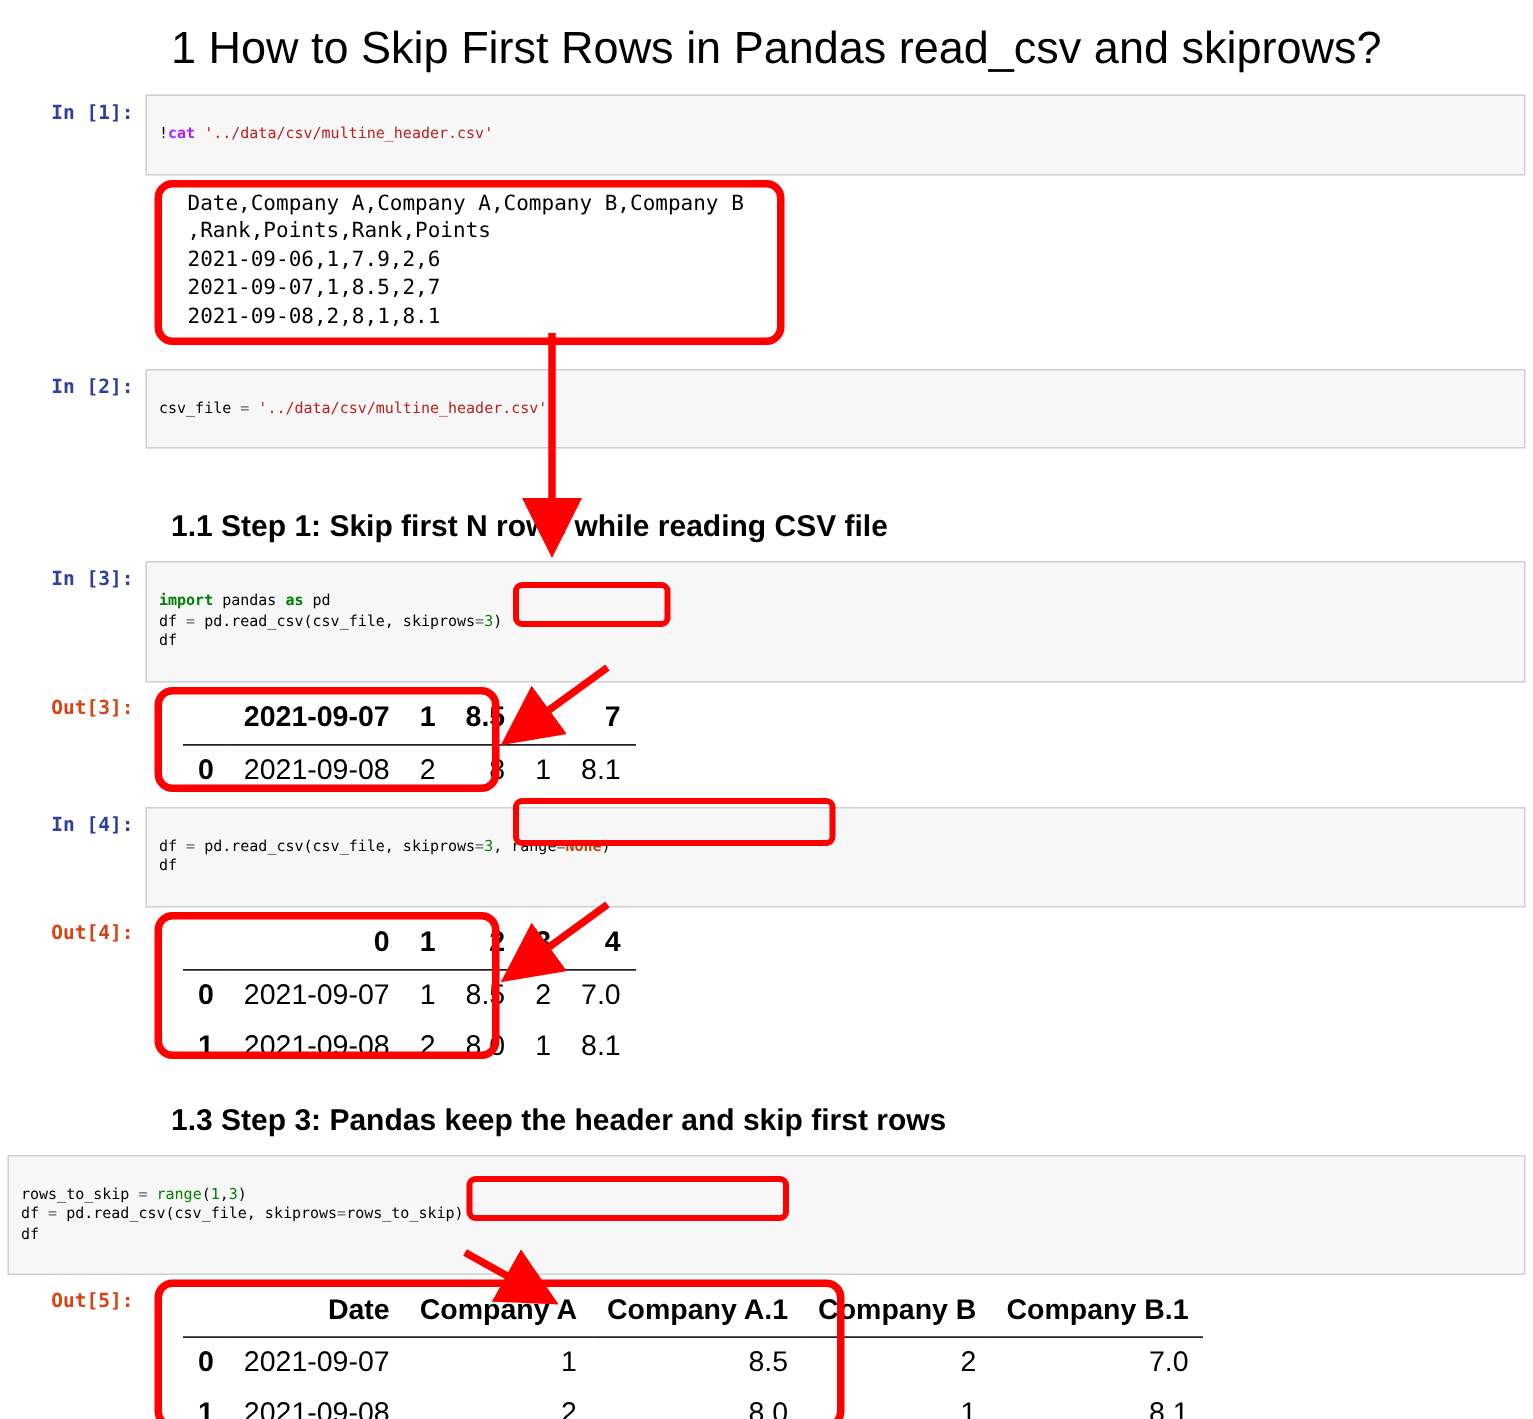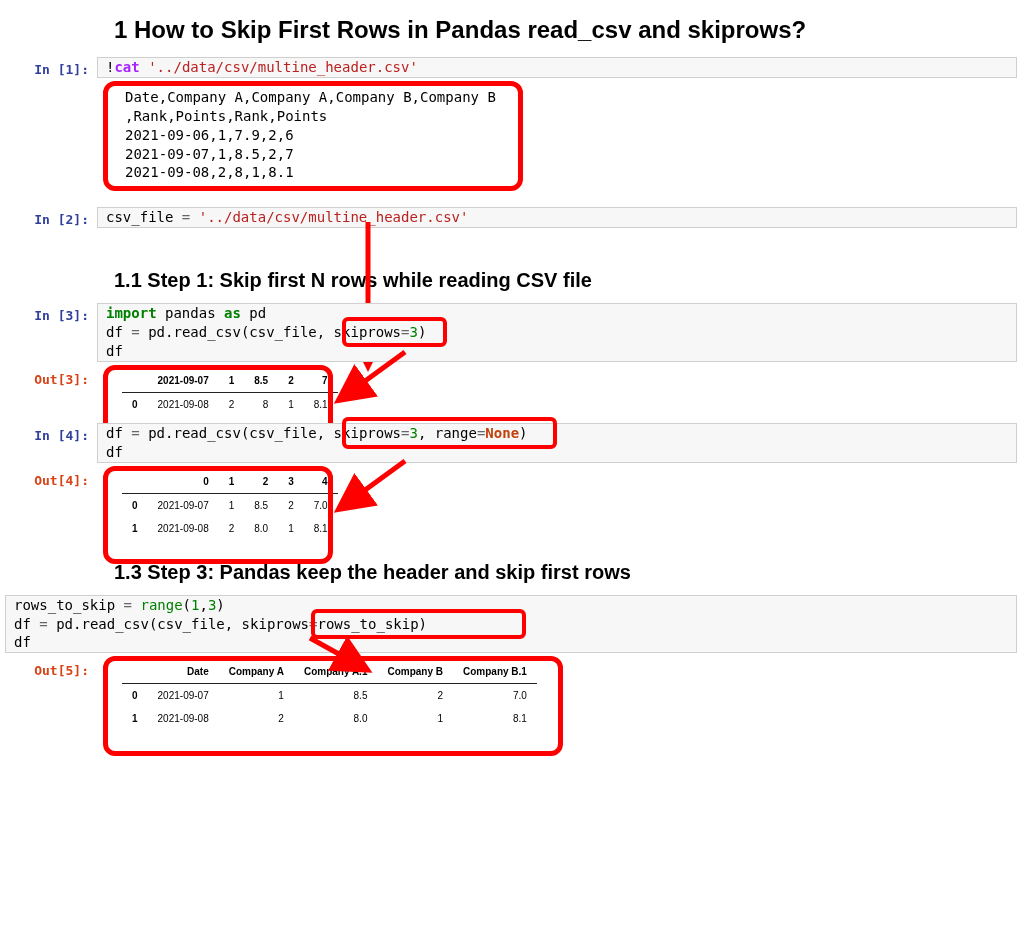--- a/index.html
+++ b/index.html
@@ -7,22 +7,22 @@
       margin: 0;
       font-family: -apple-system, BlinkMacSystemFont, "Segoe UI", Helvetica, Arial, sans-serif;
       background: #fff;
       color: #000;
       width: 1022px;
     }
     .notebook {
       padding: 8px 4px 20px 4px;
     }
     h1 {
-      font-size: 24px;
-      font-weight: bold;
+      font-size: 30px;
+      font-weight: normal;
       margin: 8px 0 12px 110px;
     }
     h2 {
       font-size: 20px;
       font-weight: bold;
       margin: 18px 0 10px 110px;
     }
     .cell {
       position: relative;
       display: flex;
@@ -37,43 +37,43 @@
       font-family: "DejaVu Sans Mono", Menlo, monospace;
       font-size: 13px;
       line-height: 1.2;
     }
     .prompt.in { color: #303F9F; font-weight: bold; }
     .prompt.out { color: #D84315; font-weight: bold; }
     .code-area {
       flex: 1;
       background: #F7F7F7;
       border: 1px solid #cfcfcf;
-      padding: 0 8px;
+      padding: 19px 8px;
       font-family: "DejaVu Sans Mono", Menlo, monospace;
-      font-size: 14px;
+      font-size: 10px;
       line-height: 1.35;
       white-space: pre;
       overflow: hidden;
     }
     .output-area {
       flex: 1;
       padding: 5px 0 5px 2px;
       font-family: "DejaVu Sans Mono", Menlo, monospace;
       font-size: 14px;
       line-height: 1.35;
       white-space: pre;
     }
     .df-area {
       flex: 1;
       padding: 2px 0;
     }
     table.dataframe {
       border-collapse: collapse;
       font-family: -apple-system, BlinkMacSystemFont, "Segoe UI", Arial, sans-serif;
-      font-size: 10px;
+      font-size: 19px;
     }
     table.dataframe th, table.dataframe td {
       padding: 6px 10px;
       text-align: right;
     }
     table.dataframe thead th {
       border-bottom: 1px solid #222;
       font-weight: bold;
     }
     table.dataframe tbody th {

